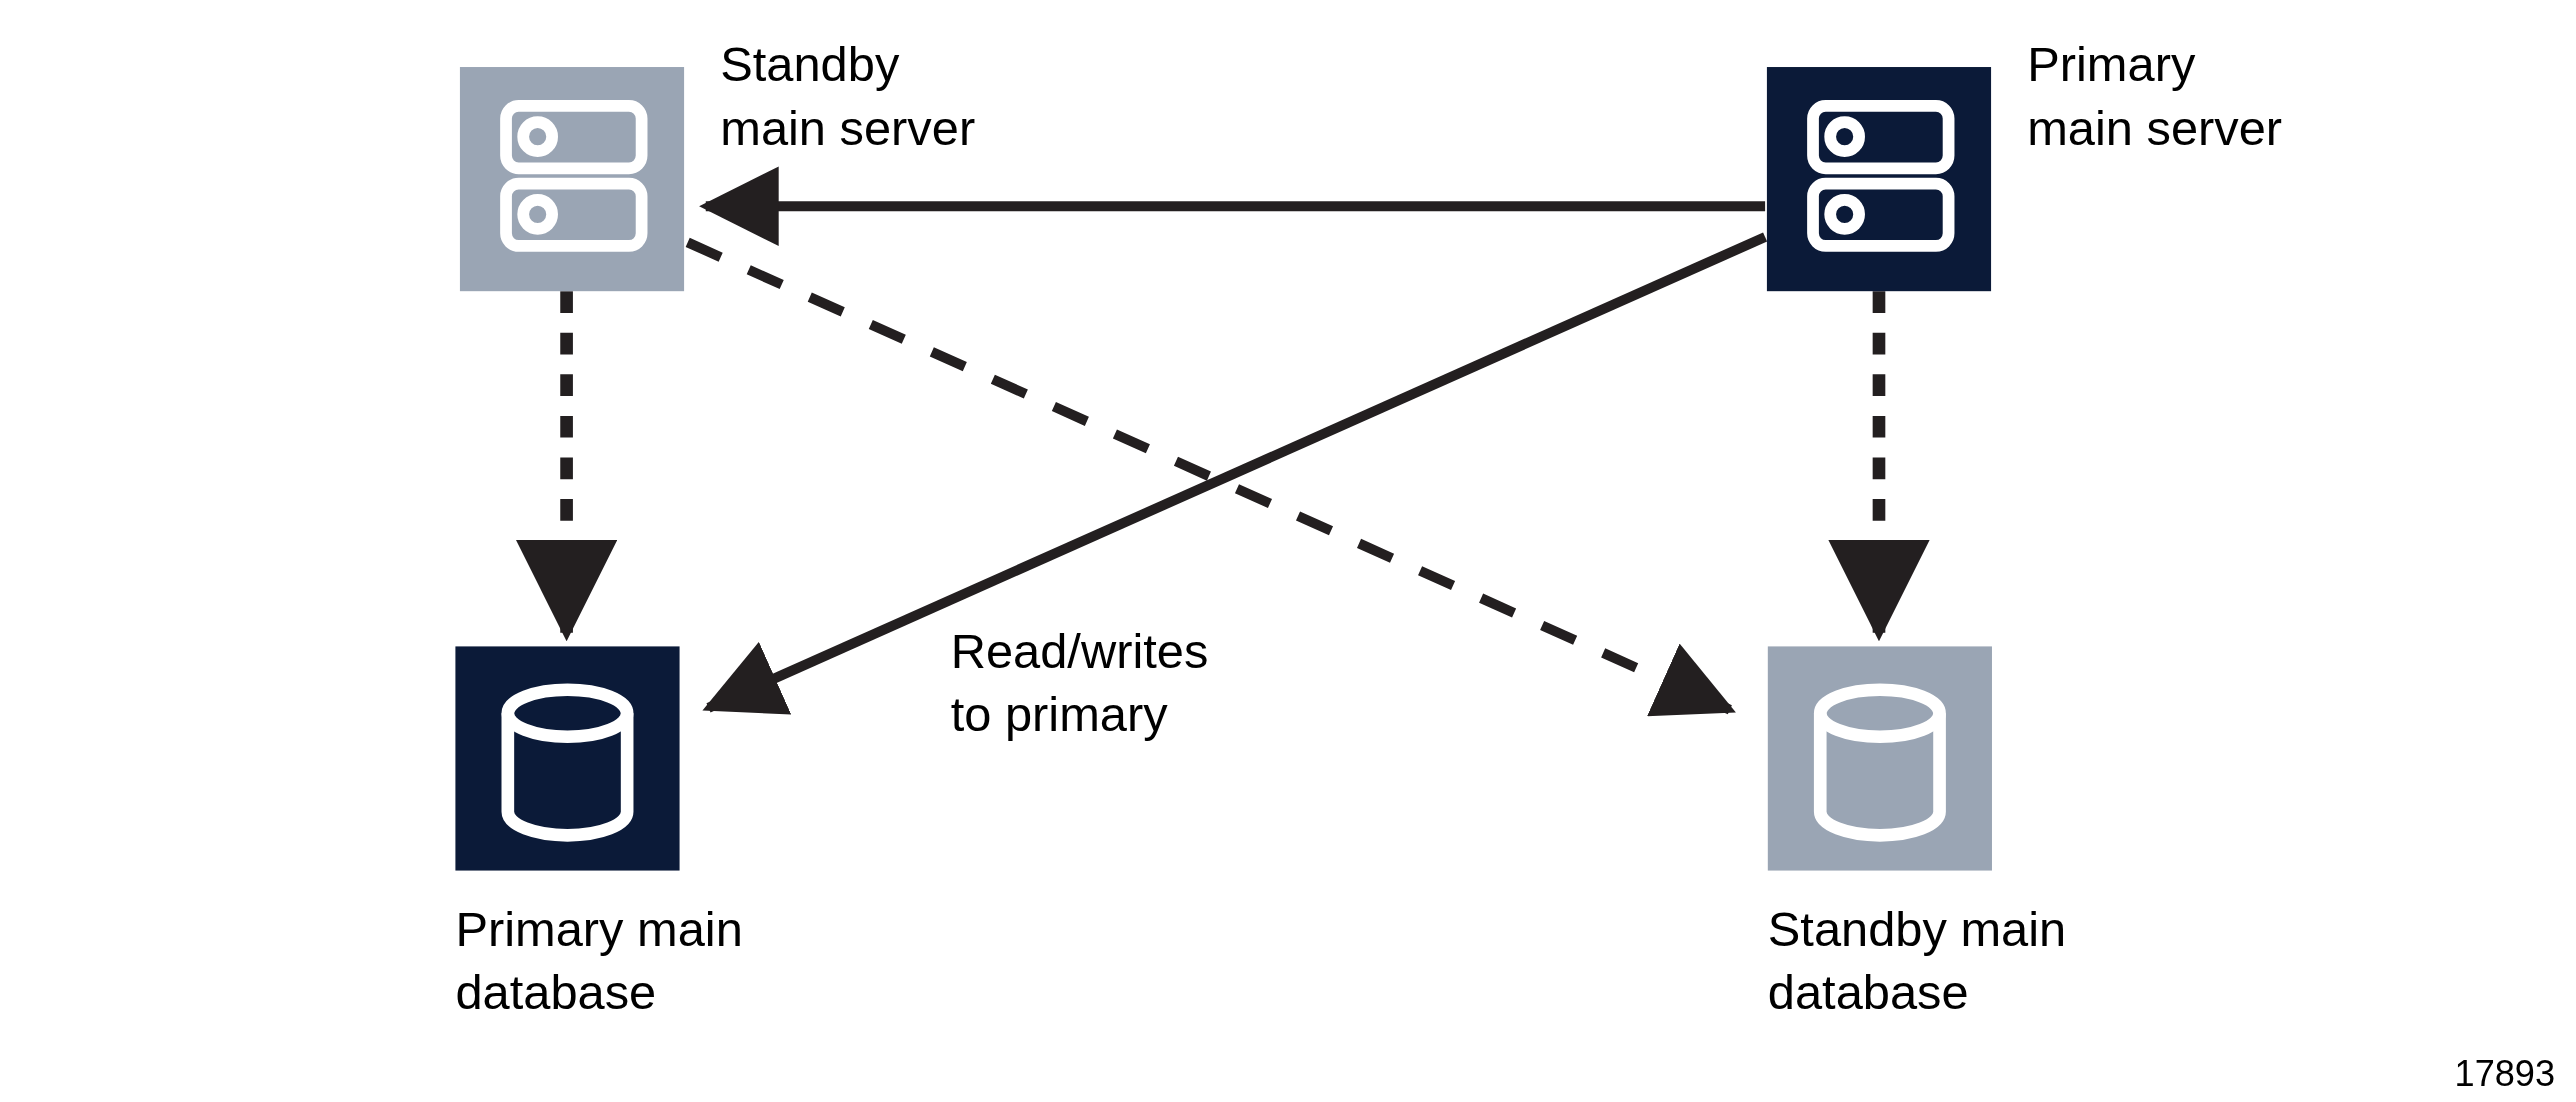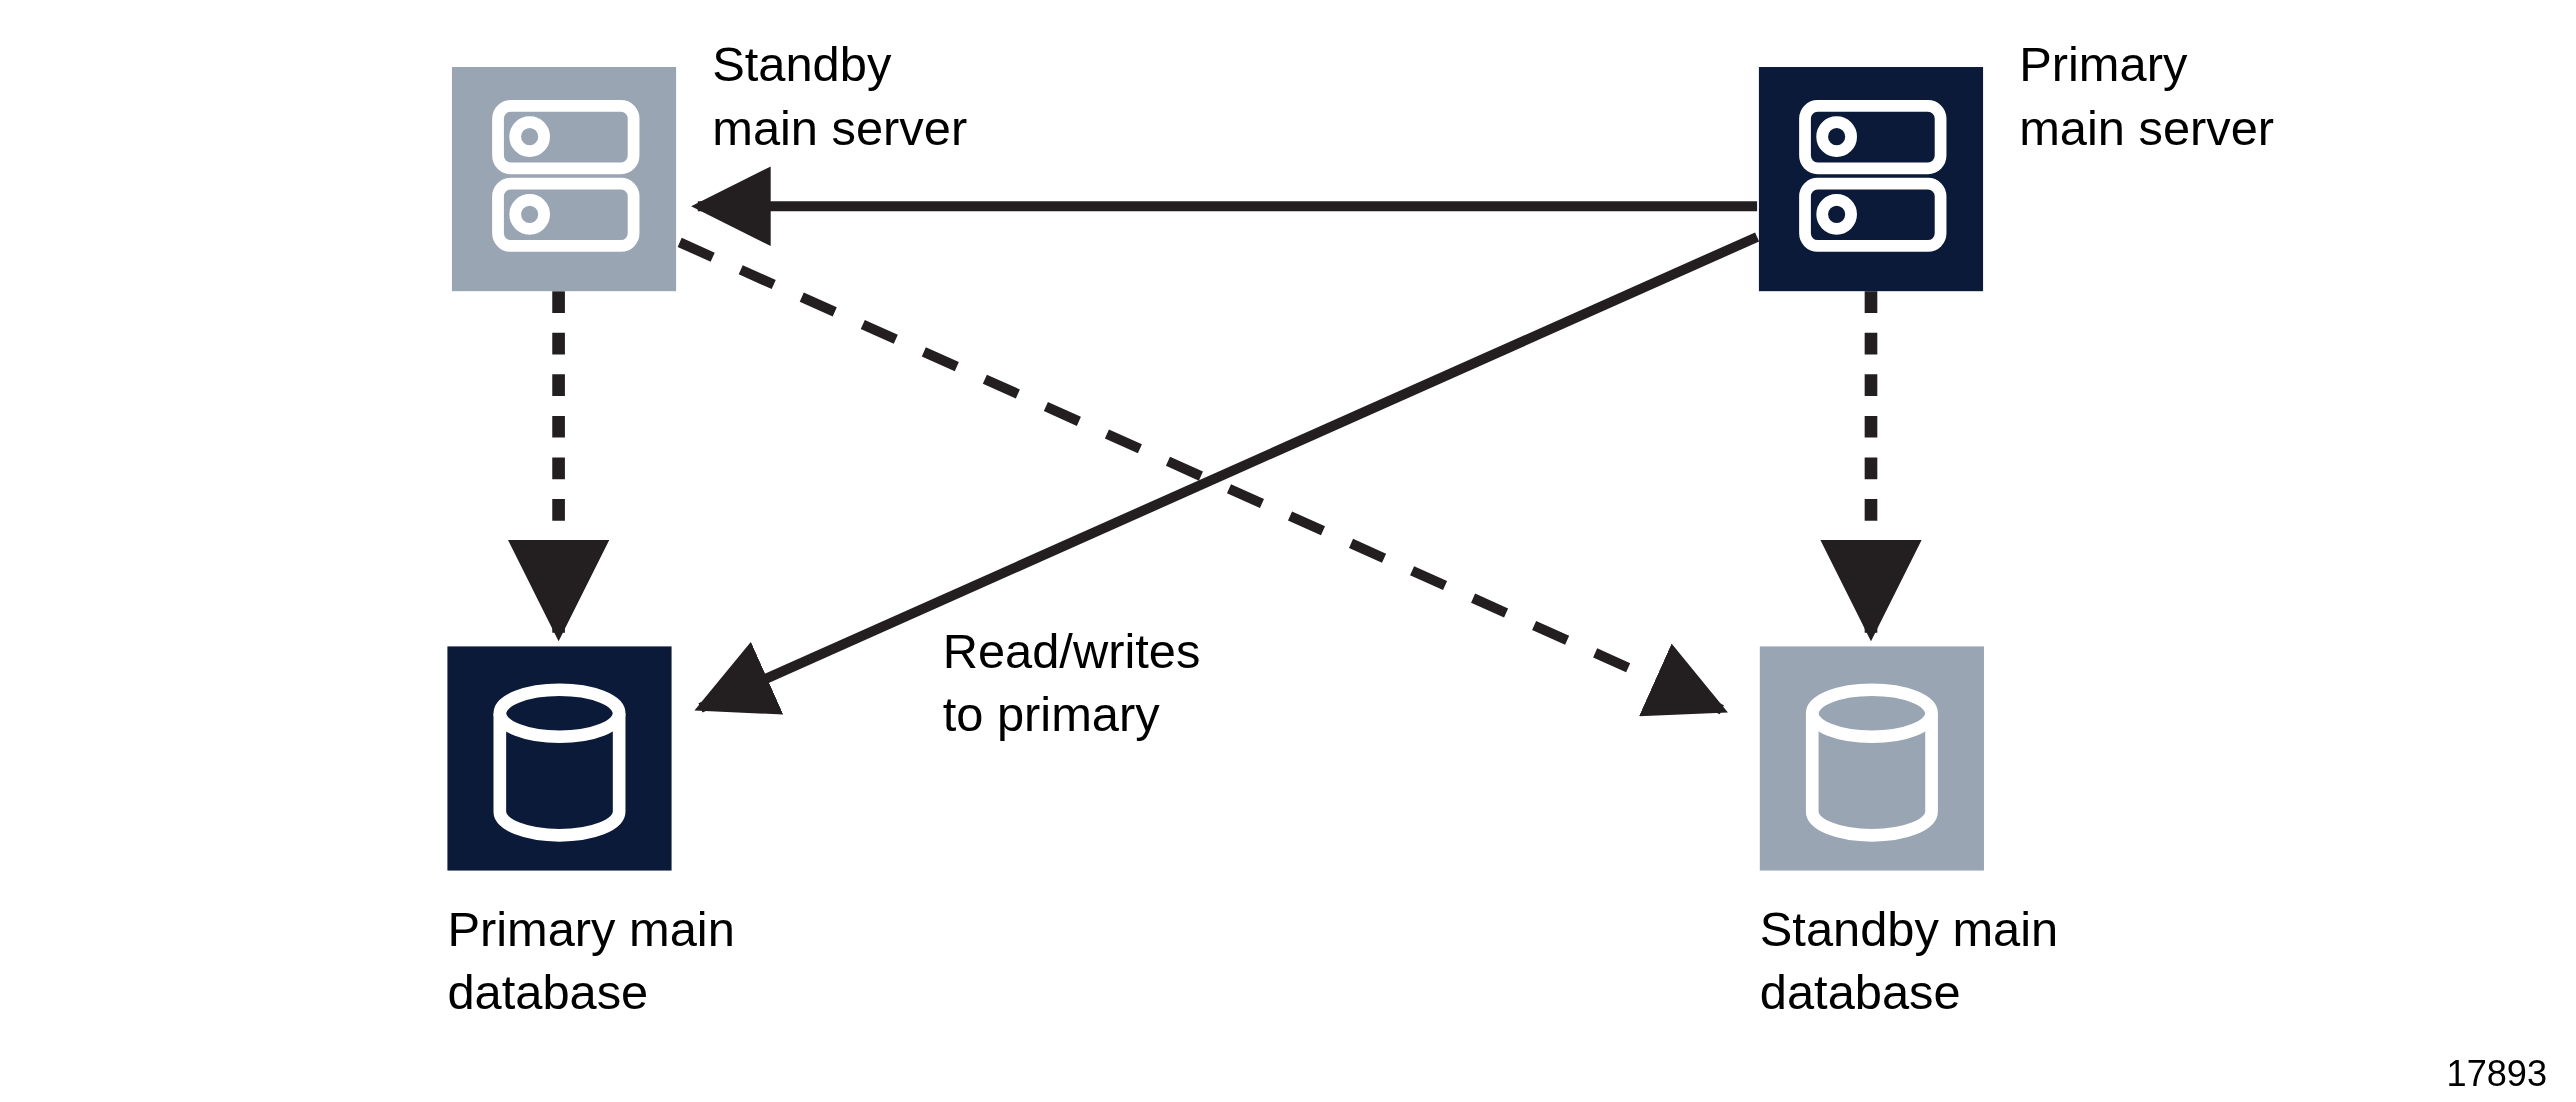--- a/index.html
+++ b/index.html
@@ -13,20 +13,21 @@
     font-family: "Liberation Sans", sans-serif;
     position: relative;
     overflow: hidden;
   }
   #diagram-root {
     position: absolute;
     left: 0;
     top: 0;
     width: 2518px;
     height: 1103px;
+    padding-left: 8px;
   }
   svg.canvas {
     display: block;
     width: 2576px;
     height: 1103px;
   }
   .node-label, .edge-label, .figure-number {
     font-family: "Liberation Sans", sans-serif;
     fill: #000000;
     font-size: 54px;

